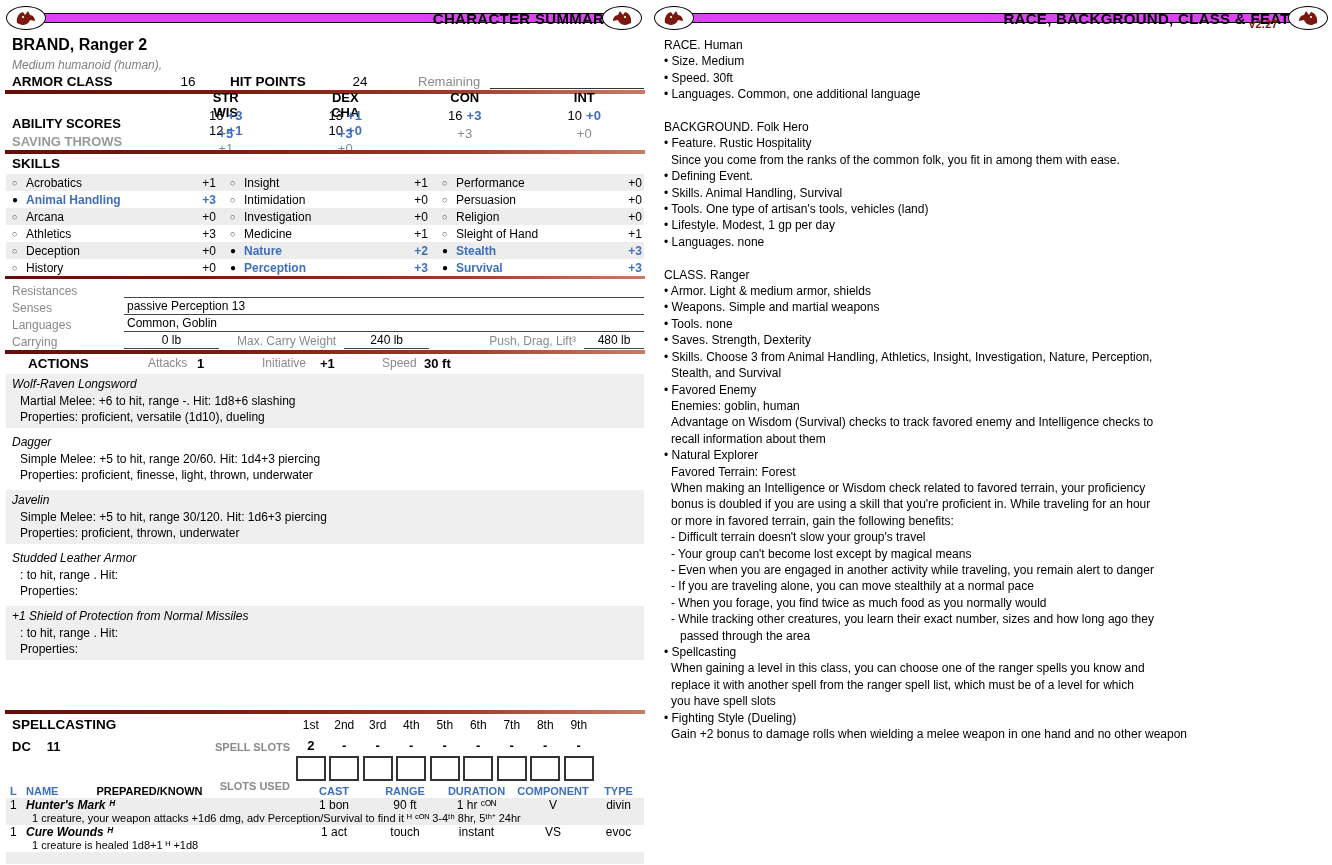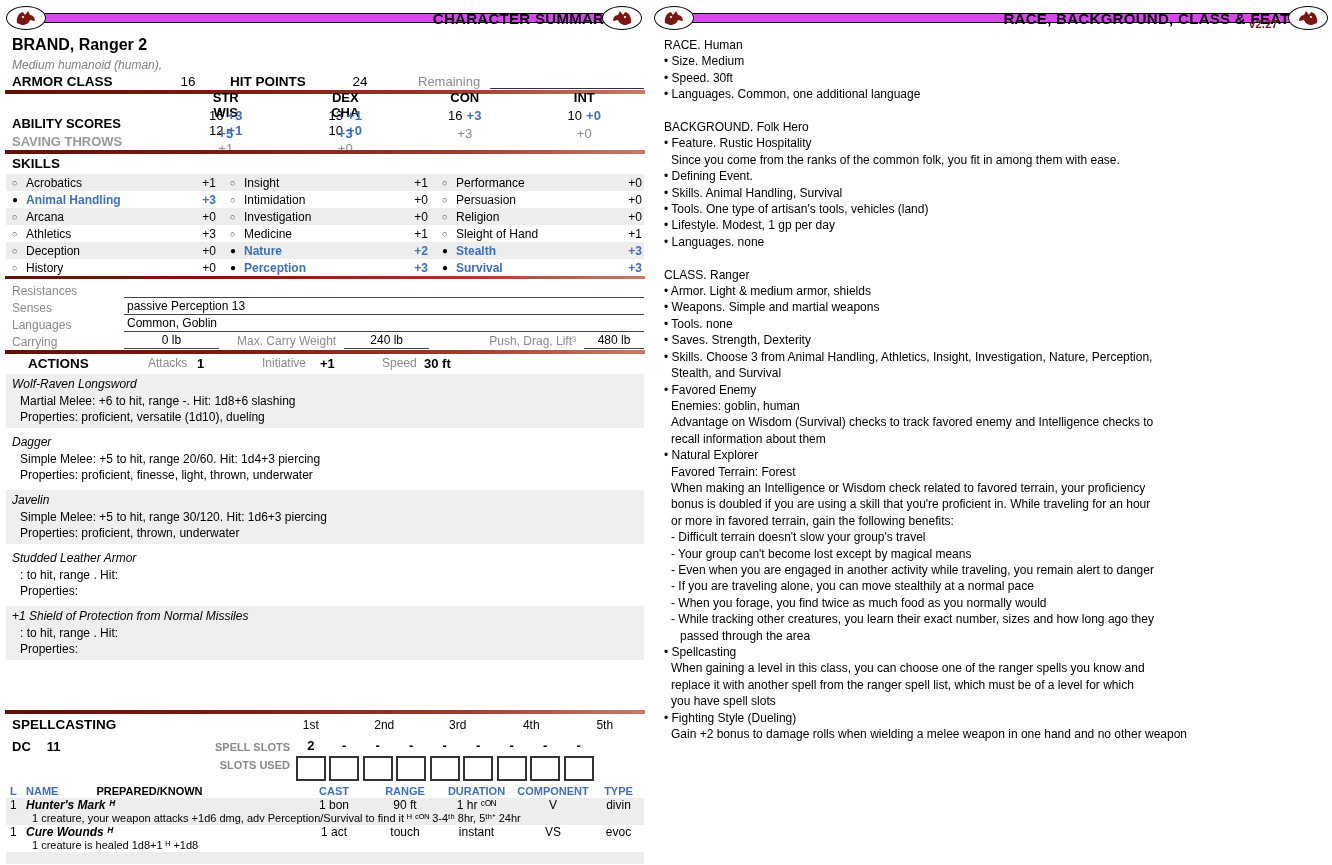--- a/index.html
+++ b/index.html
@@ -79,28 +79,28 @@
   .weapons { position:absolute; top:374px; left:6px; width:638px; }
   .weapon { padding:2px 6px 3px; margin-bottom:4px; box-sizing:border-box; }
   .weapon.shade { background:#efefef; }
   .wname { font-size:12px; font-weight:normal; font-style:italic; line-height:17px; }
   .wline { font-size:12px; padding-left:8px; line-height:16px; white-space:nowrap; }
 
   
   .sc { position:absolute; top:710px; left:0; width:648px; height:155px; }
   .sc-title { position:absolute; top:7px; left:12px; font-weight:bold; font-size:13.5px; }
   .lv-grid { position:absolute; left:294px; width:305px; display:grid; grid-template-columns:repeat(9,33.5px); text-align:center; }
-  .lv-labels { top:8px; font-size:12px;gap:40px; }
+  .lv-labels { top:8px; font-size:12px; }
   .slot-vals { top:28px; font-size:13px; font-weight:bold; }
   .boxes { top:46px; }
   .box { width:26px; height:21px; border:2px solid #333; margin:0 auto; background:#fff; }
   .dc { position:absolute; top:29px; left:12px; font-size:13px; font-weight:bold; }
   .dc b { margin-left:16px; }
   .slot-lbl { position:absolute; left:140px; width:150px; text-align:right; font-size:11px; font-weight:bold; color:#8a8a8a; }
-  .sl1 { top:31px; } .sl2 { top:49px; }
+  .sl1 { top:31px; } .sl2 { top:70px; }
   .sp-grid { display:grid; grid-template-columns:16px 272px 72px 70px 73px 80px 1fr; font-size:12px; align-items:center; }
   .tc { text-align:center; }
   .sp-head { position:absolute; top:75px; left:6px; width:638px; padding-left:4px; box-sizing:border-box;
              font-size:11px; font-weight:bold; color:#3e6fbe; }
   .sp-head .black-h { color:#000; margin-left:38px; }
   .spells { position:absolute; top:88px; left:6px; width:638px; }
   .spell { padding-left:4px; box-sizing:border-box; }
   .spell.shade { background:#ededed; }
   .sp-row { height:14px; }
   .sname { font-weight:bold; font-style:italic; white-space:nowrap; }

